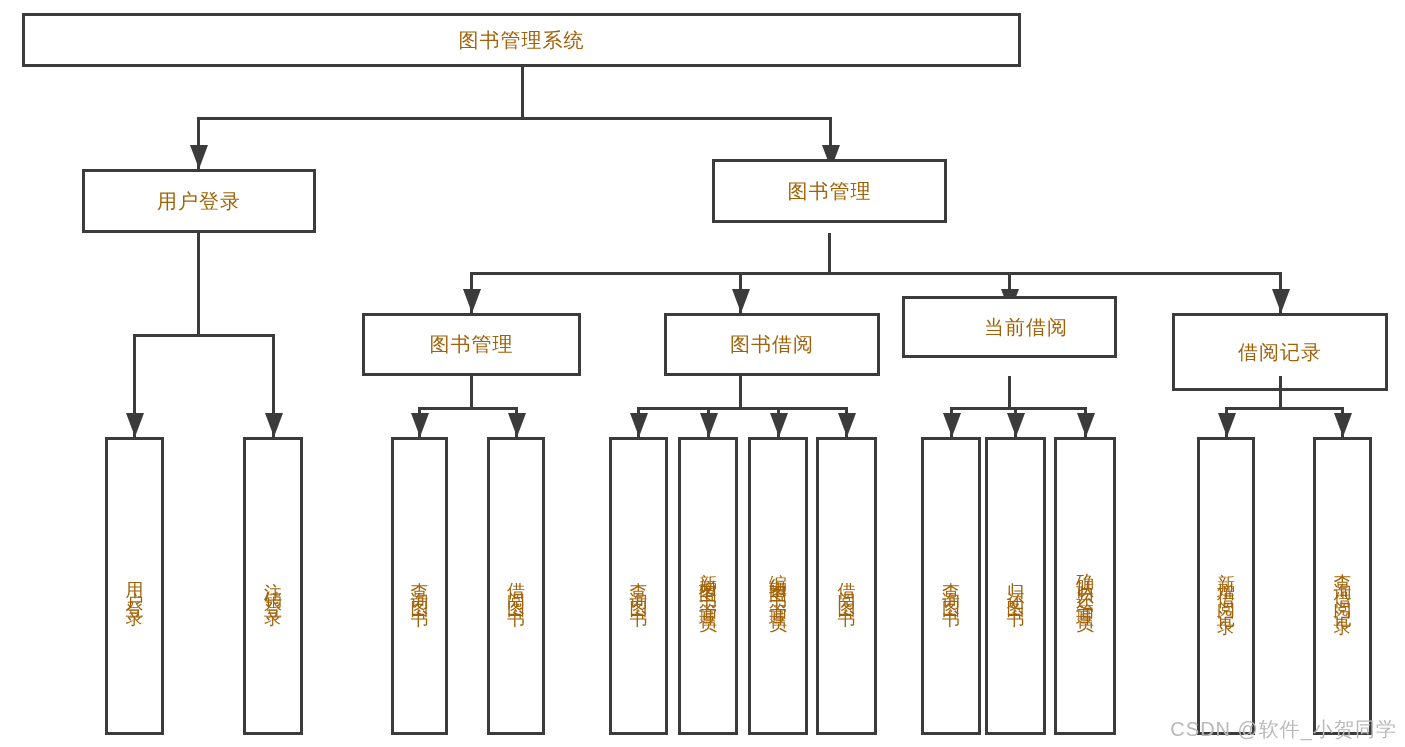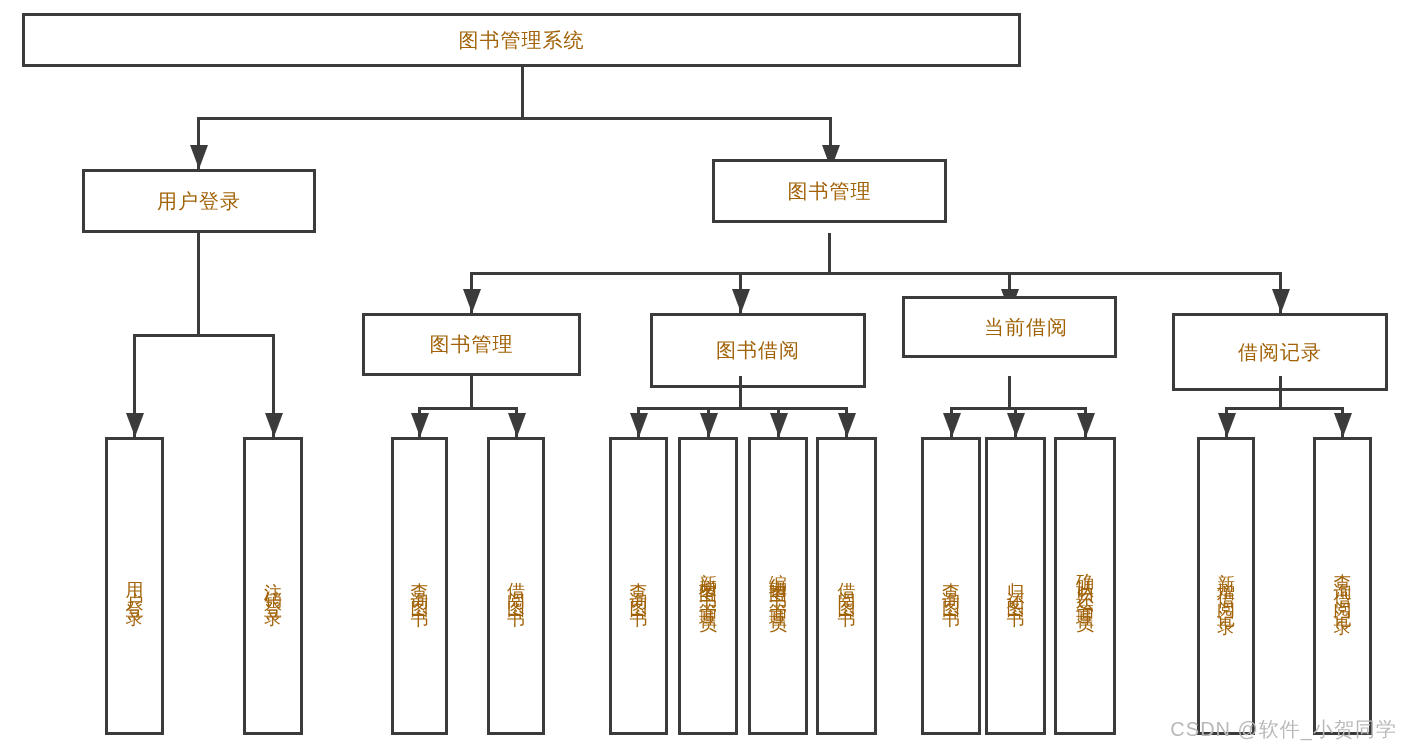--- a/index.html
+++ b/index.html
@@ -101,21 +101,21 @@
   <div class="vline" style="left:828px; top:233px; height:41px;"></div>
   <div class="hline" style="left:470px; top:272px; width:812px;"></div>
   <div class="arrow" style="left:470px; top:272px; height:41px;"></div>
   <div class="arrow" style="left:739px; top:272px; height:41px;"></div>
   <div class="arrow" style="left:1008px; top:272px; height:41px;"></div>
   <div class="arrow" style="left:1279px; top:272px; height:41px;"></div>
 
   <div class="node hnode" style="left:362px; top:313px; width:219px; height:63px;">
     <span class="label">图书管理</span>
   </div>
-  <div class="node hnode" style="left:650px; top:313px; width:216px; height:75px;">
+  <div class="node hnode" style="left:664px; top:313px; width:216px; height:63px;">
     <span class="label">图书借阅</span>
   </div>
   <div class="node hnode" style="left:902px; top:296px; width:215px; height:62px;padding-left:33px;">
     <span class="label">当前借阅</span>
   </div>
   <div class="node hnode" style="left:1172px; top:313px; width:216px; height:78px;">
     <span class="label">借阅记录</span>
   </div>
 
   <div class="vline" style="left:470px; top:376px; height:33px;"></div>

